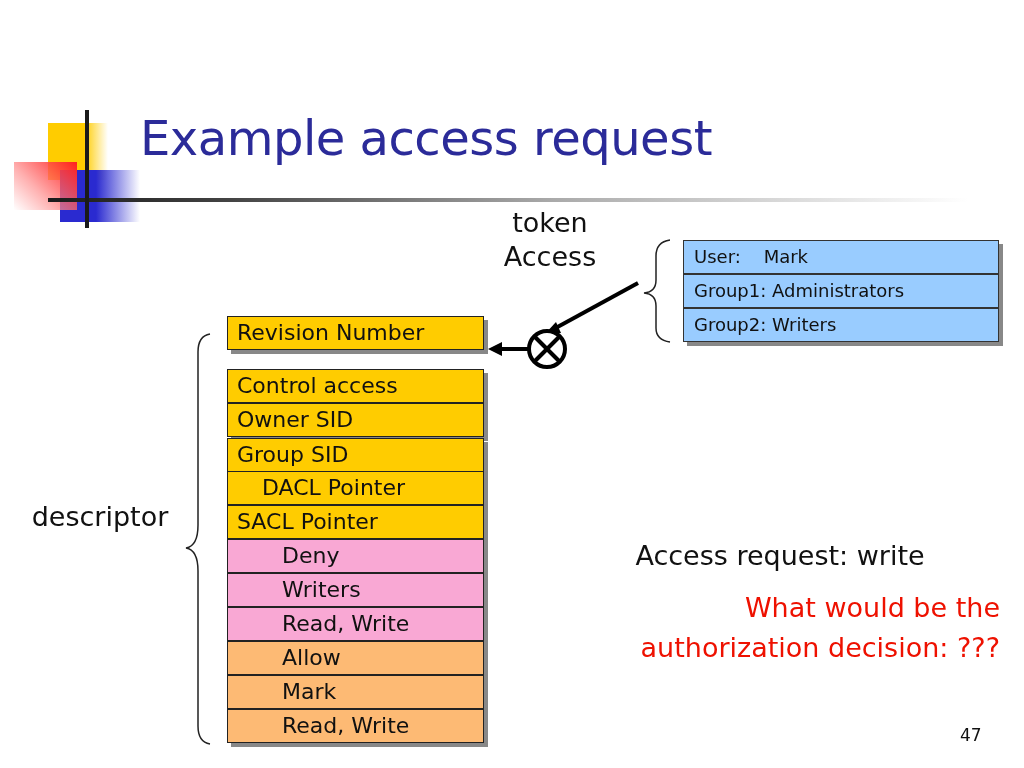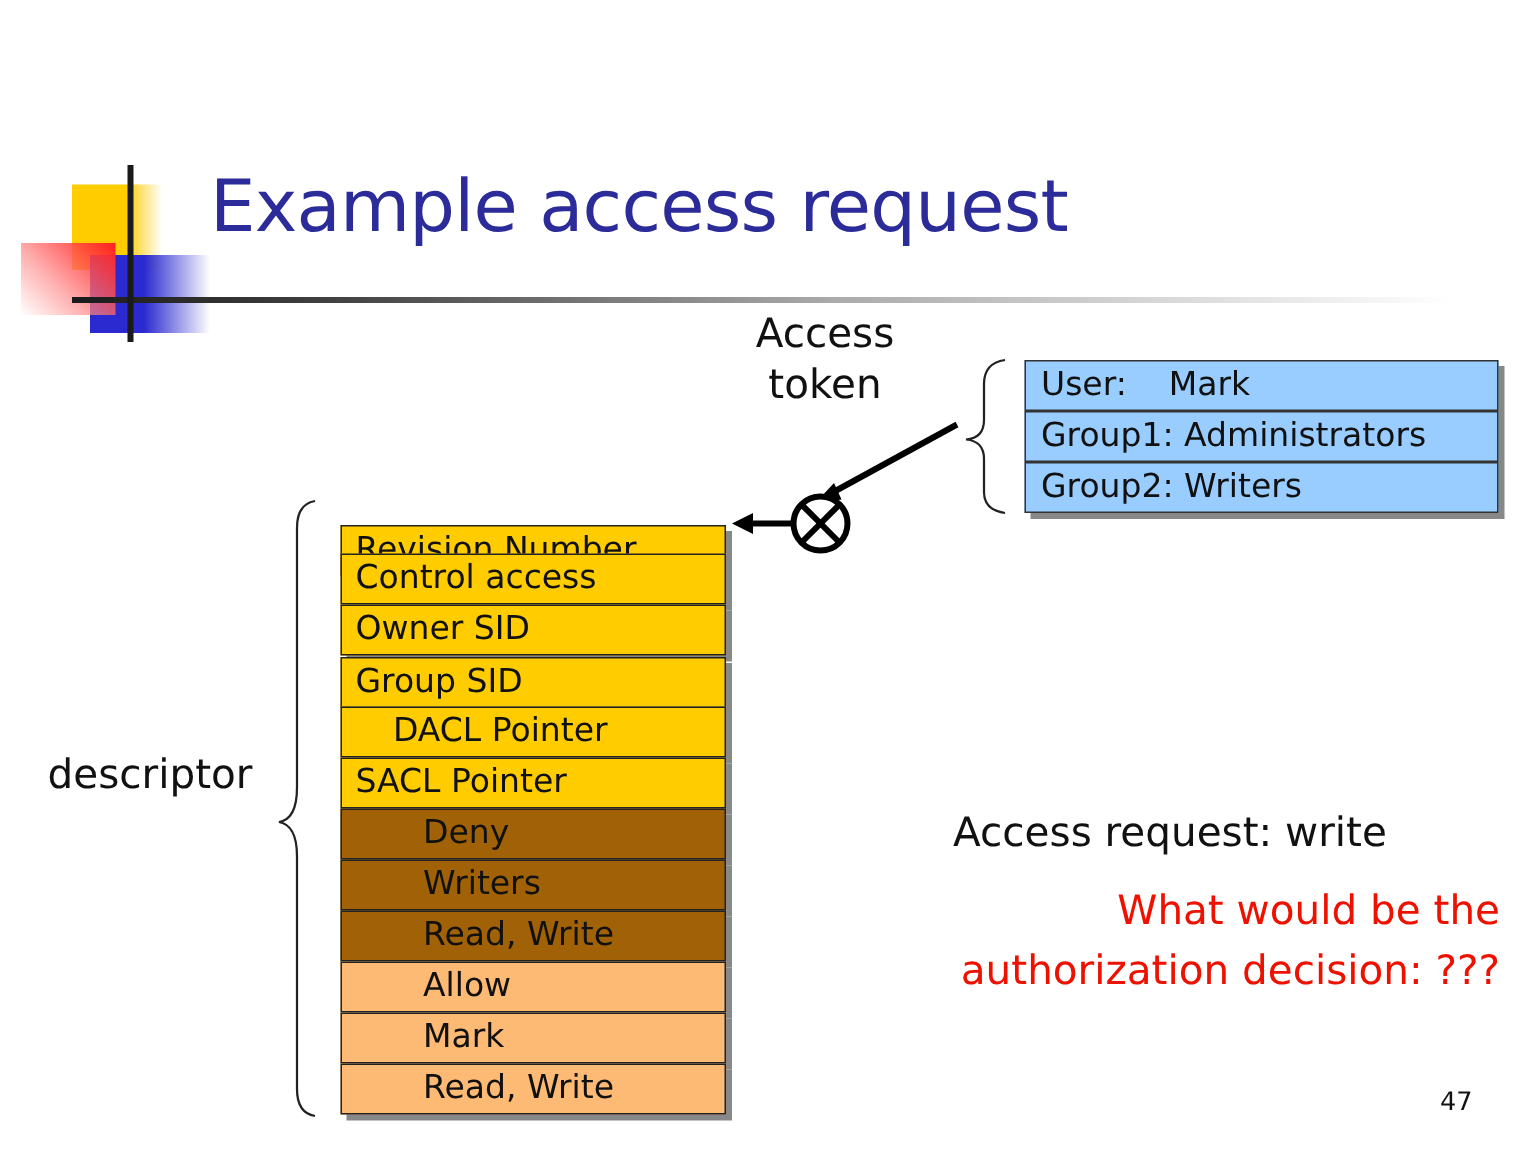--- a/index.html
+++ b/index.html
@@ -12,62 +12,62 @@
   .sq-blue { left:60px; top:170px; width:80px; height:52px; background:linear-gradient(90deg,#2a2ad0 0%,#2a2ad0 45%,rgba(42,42,208,0) 100%); }
   .vline { left:85px; top:110px; width:4px; height:118px; background:#1a1a1a; }
   .hline { left:48px; top:198px; width:920px; height:4px; background:linear-gradient(90deg,#1a1a1a 0%,#444 20%,#aaa 55%,rgba(255,255,255,0) 100%); }
   .title { left:140px; top:110px; font-size:48px; color:#2b2b99; white-space:nowrap; letter-spacing:-0.5px; }
 
   .label-text { font-size:27px; color:#111; text-align:center; line-height:34px; }
   .box-row { position:absolute; left:227px; width:257px; height:31px; border:1px solid #222;
              font-size:22px; color:#111; line-height:31px; box-sizing:border-box; height:34px;
              box-shadow:4px 4px 0 #888; white-space:nowrap; overflow:hidden; }
   .gold { background:#ffcc00; }
-  .teal { background:#a16207; }
+  .teal { background:#f9a8d4; }
   .yel { background:#fdba74; }
   .pad-s { padding-left:9px; }
   .pad-l { padding-left:54px; }
 
   .tok-row { position:absolute; left:683px; width:316px; height:34px; box-sizing:border-box;
-             background:#99ccff; border:1px solid #333; font-size:22px; color:#111; line-height:32px;
+             background:#99ccff; border:1px solid #333; font-size:18px; color:#111; line-height:32px;
              padding-left:10px; white-space:nowrap; box-shadow:4px 4px 0 #888; }
 
   .req { left:580px; top:540px; width:400px; text-align:center; font-size:27px; color:#111; }
   .q { left:560px; top:588px; width:440px; text-align:right; font-size:27px; color:#ee1100; line-height:40px; }
   .pagenum { left:960px; top:725px; font-size:17px; color:#111; }
   svg.overlay { position:absolute; left:0; top:0; }
 </style>
 </head>
 <body>
 
 <div class="abs sq-yellow"></div>
 <div class="abs sq-blue"></div>
 <div class="abs sq-red"></div>
 <div class="abs hline"></div>
 <div class="abs vline"></div>
 
 <div class="abs title">Example access request</div>
 
 <div class="abs label-text" style="left:490px; top:206px; width:120px;">
+  <div>token</div>
   <div>Access</div>
-  <div>token</div>
 </div>
 
 <div>
   <div class="tok-row" style="top: 240px; white-space: pre;">User:    Mark</div>
   <div class="tok-row" style="top: 274px; white-space: pre;">Group1: Administrators</div>
   <div class="tok-row" style="top: 308px; white-space: pre;">Group2: Writers</div>
 </div>
 
 <div class="abs label-text" style="left:20px; top:500px; width:160px;">
   <div>descriptor</div>
 </div>
 
 <div>
-  <div class="box-row gold pad-s" style="top:350px;">Revision Number</div>
+  <div class="box-row gold pad-s" style="top:316px;">Revision Number</div>
   <div class="box-row gold pad-s" style="top:369px;">Control access</div>
   <div class="box-row gold pad-s" style="top:403px;">Owner SID</div>
   <div class="box-row gold pad-s" style="top:438px;">Group SID</div>
   <div class="box-row gold pad-s" style="top:471px;padding-left:34px;">DACL Pointer</div>
   <div class="box-row gold pad-s" style="top:505px;">SACL Pointer</div>
   <div class="box-row teal pad-l" style="top:539px;">Deny</div>
   <div class="box-row teal pad-l" style="top:573px;">Writers</div>
   <div class="box-row teal pad-l" style="top:607px;">Read, Write</div>
   <div class="box-row yel pad-l" style="top:641px;">Allow</div>
   <div class="box-row yel pad-l" style="top:675px;">Mark</div>

